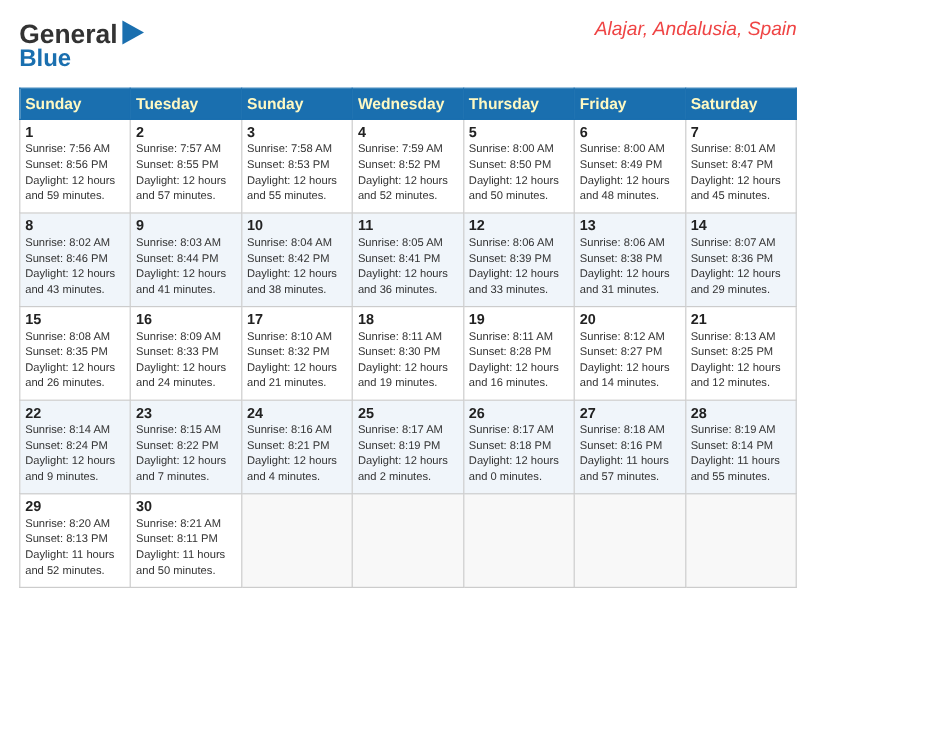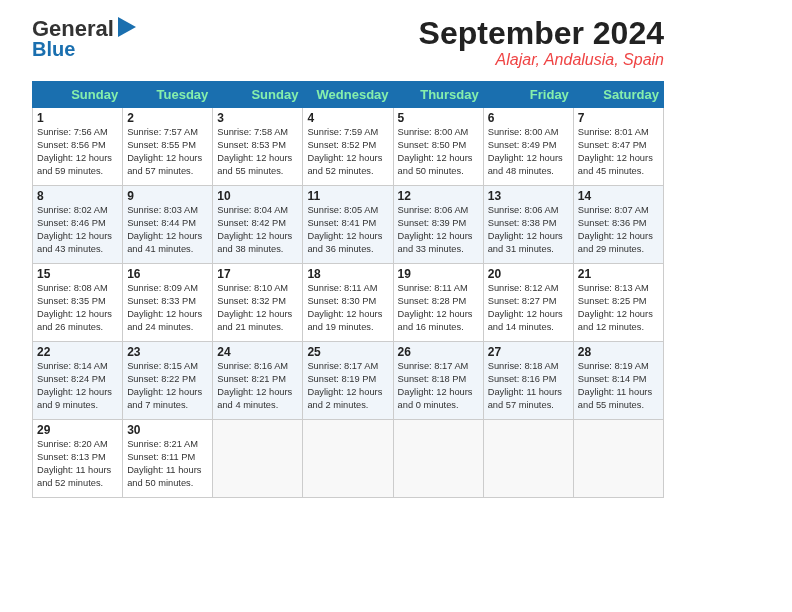--- a/index.html
+++ b/index.html
@@ -5,21 +5,21 @@
     * { margin: 0; padding: 0; box-sizing: border-box; }
     body {
       font-family: Arial, sans-serif;
       background: #fff;
       width: 792px;
       height: 612px;
       overflow: hidden;
     }
     .container {
       width: 680px;
-      padding: 16px 16px 8px 32px;
+      padding: 16px 16px 8px 16px;
     }
     .header {
       display: flex;
       justify-content: space-between;
       align-items: flex-start;
       margin-bottom: 12px;
     }
     .title-block {
       text-align: right;
     }
@@ -34,26 +34,26 @@
       color: #ef4444;
       font-style: italic;
     }
     .calendar {
       width: 100%;
       border-collapse: collapse;
       table-layout: fixed;
     }
     .calendar th {
       background: #1a6faf;
-      color: #86efac;
+      color: #fef9c3;
       font-size: 13px;
       font-weight: bold;
       padding: 5px 4px;
       border: 1px solid #1a6faf;
-      text-align: right;
+      text-align: left;
     }
     .calendar td {
       border: 1px solid #ccc;
       vertical-align: top;
       padding: 3px 4px;
       font-size: 9.5px;
       color: #333;
       height: 78px;
       background: #fff;
     }
@@ -115,21 +115,20 @@
     <div class="logo-wrapper">
       <div class="logo-top">
         <span class="logo-word">
           <span class="gen">General</span>
         </span>
         <span class="arrow-icon"></span>
       </div>
       <span class="logo-blue">Blue</span>
     </div>
     <div class="title-block">
-      <div class="month-title">September 2024</div>
       <div class="location-title">Alajar, Andalusia, Spain</div>
     </div>
   </div>
 
   <table class="calendar">
     <thead>
       <tr>
         <th>Sunday</th>
         <th>Tuesday</th>
         <th>Sunday</th>

